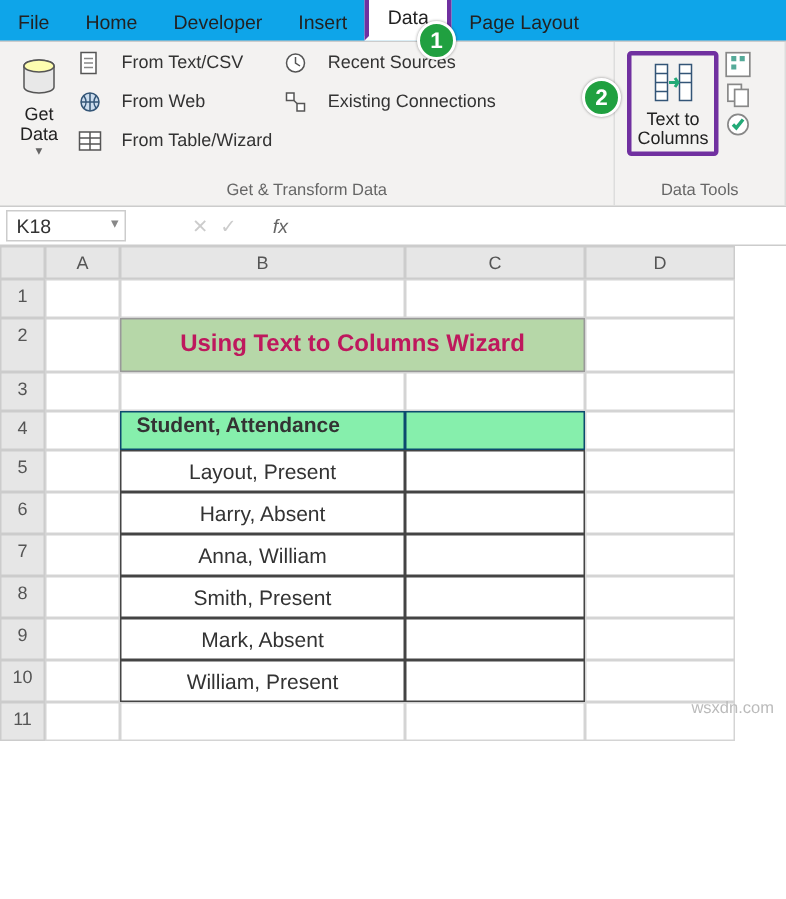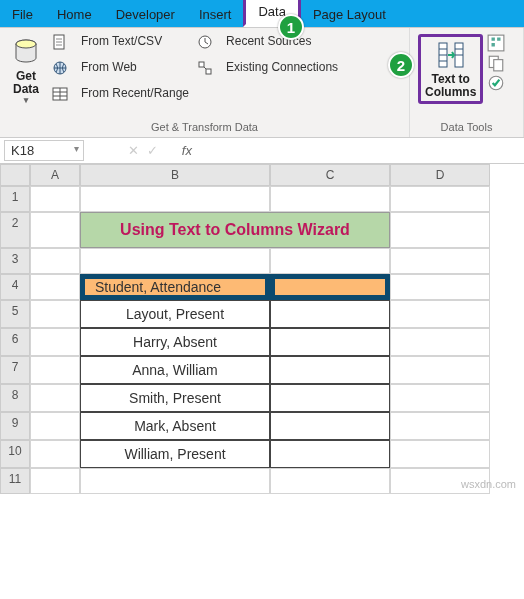--- a/index.html
+++ b/index.html
@@ -11,21 +11,21 @@
 .tab.active { border: 3px solid #7030a0; border-bottom: 3px solid #fff; background: #fff; font-weight: 400; }
 
 
 .ribbon { display: flex; background: #f3f2f1; border-bottom: 1px solid #ccc; height: 110px; }
 .group { border-right: 1px solid #ddd; padding: 4px 8px 2px 8px; display: flex; flex-direction: column; }
 .group-label { text-align: center; font-size: 11px; color: #666; padding: 2px 0; }
 .group-body { flex: 1; display: flex; align-items: flex-start; gap: 8px; }
 
 .big-btn { display: flex; flex-direction: column; align-items: center; justify-content: center; font-size: 12px; color: #222; cursor: pointer; padding: 4px 2px; text-align: center; }
 .big-btn .icon { width: 32px; height: 32px; margin-bottom: 2px; }
-.big-btn span { line-height: 1.1; font-weight: bold; }
+.big-btn span { line-height: 1.1; }
 
 .small-btn-list { display: flex; flex-direction: column; gap: 4px; padding-top: 2px; }
 .small-btn { display: flex; align-items: flex-start; gap: 13px; font-size: 12px; cursor: pointer; height: 22px; }
 .small-btn .icon { width: 16px; height: 16px; }
 
 .hl { border: 3px solid #7030a0; border-radius: 3px; padding: 2px 4px; }
 
 .callout { position: absolute; width: 26px; height: 26px; border-radius: 50%; background: #20a040; color: #fff; font-weight: bold; font-size: 15px; display: flex; align-items: center; justify-content: center; border: 2px solid #fff; box-shadow: 0 0 2px rgba(0,0,0,0.4); }
 
 .namebox-row { display: flex; align-items: center; border-bottom: 1px solid #ccc; background: #fff; height: 26px; }
@@ -35,25 +35,25 @@
 .fx-label { font-style: italic; color: #666; margin-left: 16px; }
 
 
 .sheet { position: relative; }
 .colheaders { display: grid; grid-template-columns: 30px 50px 190px 120px 100px; }
 .colheaders div, .rowhead { background: #e6e6e6; border: 1px solid #ccc; font-size: 12px; text-align: center; padding: 3px 0; color: #555; }
 .rows { display: grid; grid-template-columns: 30px 50px 190px 120px 100px; }
 .cell { border: 1px solid #d4d4d4; min-height: 26px; padding: 4px 6px; font-size: 14px; background: #fff; }
 .rowhead { background: #e6e6e6; }
 .title-cell { background: #b6d7a8; font-weight: bold; font-size: 16px; text-align: center; color: #be185d; grid-column: 3 / 5; border: 1px solid #999; padding: 8px; }
-.header-cell { background: #fdba74; font-weight: normal; font-size: 14px; border: 5px solid #0c4a6e; text-align: left; padding-left: 10px; }
+.header-cell { background: #86efac; font-weight: bold; font-size: 14px; border: 1px solid #0c4a6e; text-align: left; padding-left: 10px; }
 .data-cell { border: 1px solid #444; text-align: center; font-size: 14px; padding: 5px; }
 .empty-data { border: 1px solid #444; background: #fff; }
 
-.watermark { position: absolute; right: 8px; bottom: 4px; font-size: 11px; color: #bbb; }
+.watermark { position: absolute; right: 8px; bottom: 16px; font-size: 11px; color: #bbb; }
 
 svg { display: block; }
 </style>
 </head>
 <body>
 
 <div style="position:relative;">
 
 <div class="tabs">
   <div class="tab">File</div>
@@ -97,21 +97,21 @@
               </svg>
           <span>From Web</span>
         </div>
         <div class="small-btn">
           <svg class="icon" viewBox="0 0 16 16">
                 <rect x="1" y="2" width="14" height="12" fill="#fff" stroke="#555"></rect>
                 <line x1="1" y1="6" x2="15" y2="6" stroke="#555"></line>
                 <line x1="1" y1="10" x2="15" y2="10" stroke="#555"></line>
                 <line x1="8" y1="2" x2="8" y2="14" stroke="#555"></line>
               </svg>
-          <span>From Recent/Range</span>
+          <span>From Table/Wizard</span>
         </div>
       </div>
       <div class="small-btn-list">
         <div class="small-btn">
           <svg class="icon" viewBox="0 0 16 16">
                 <circle cx="8" cy="8" r="6" fill="#fff" stroke="#555"></circle>
                 <path d="M8 4v4l3 2" stroke="#555" fill="none"></path>
               </svg>
           <span>Recent Sources</span>
         </div>

